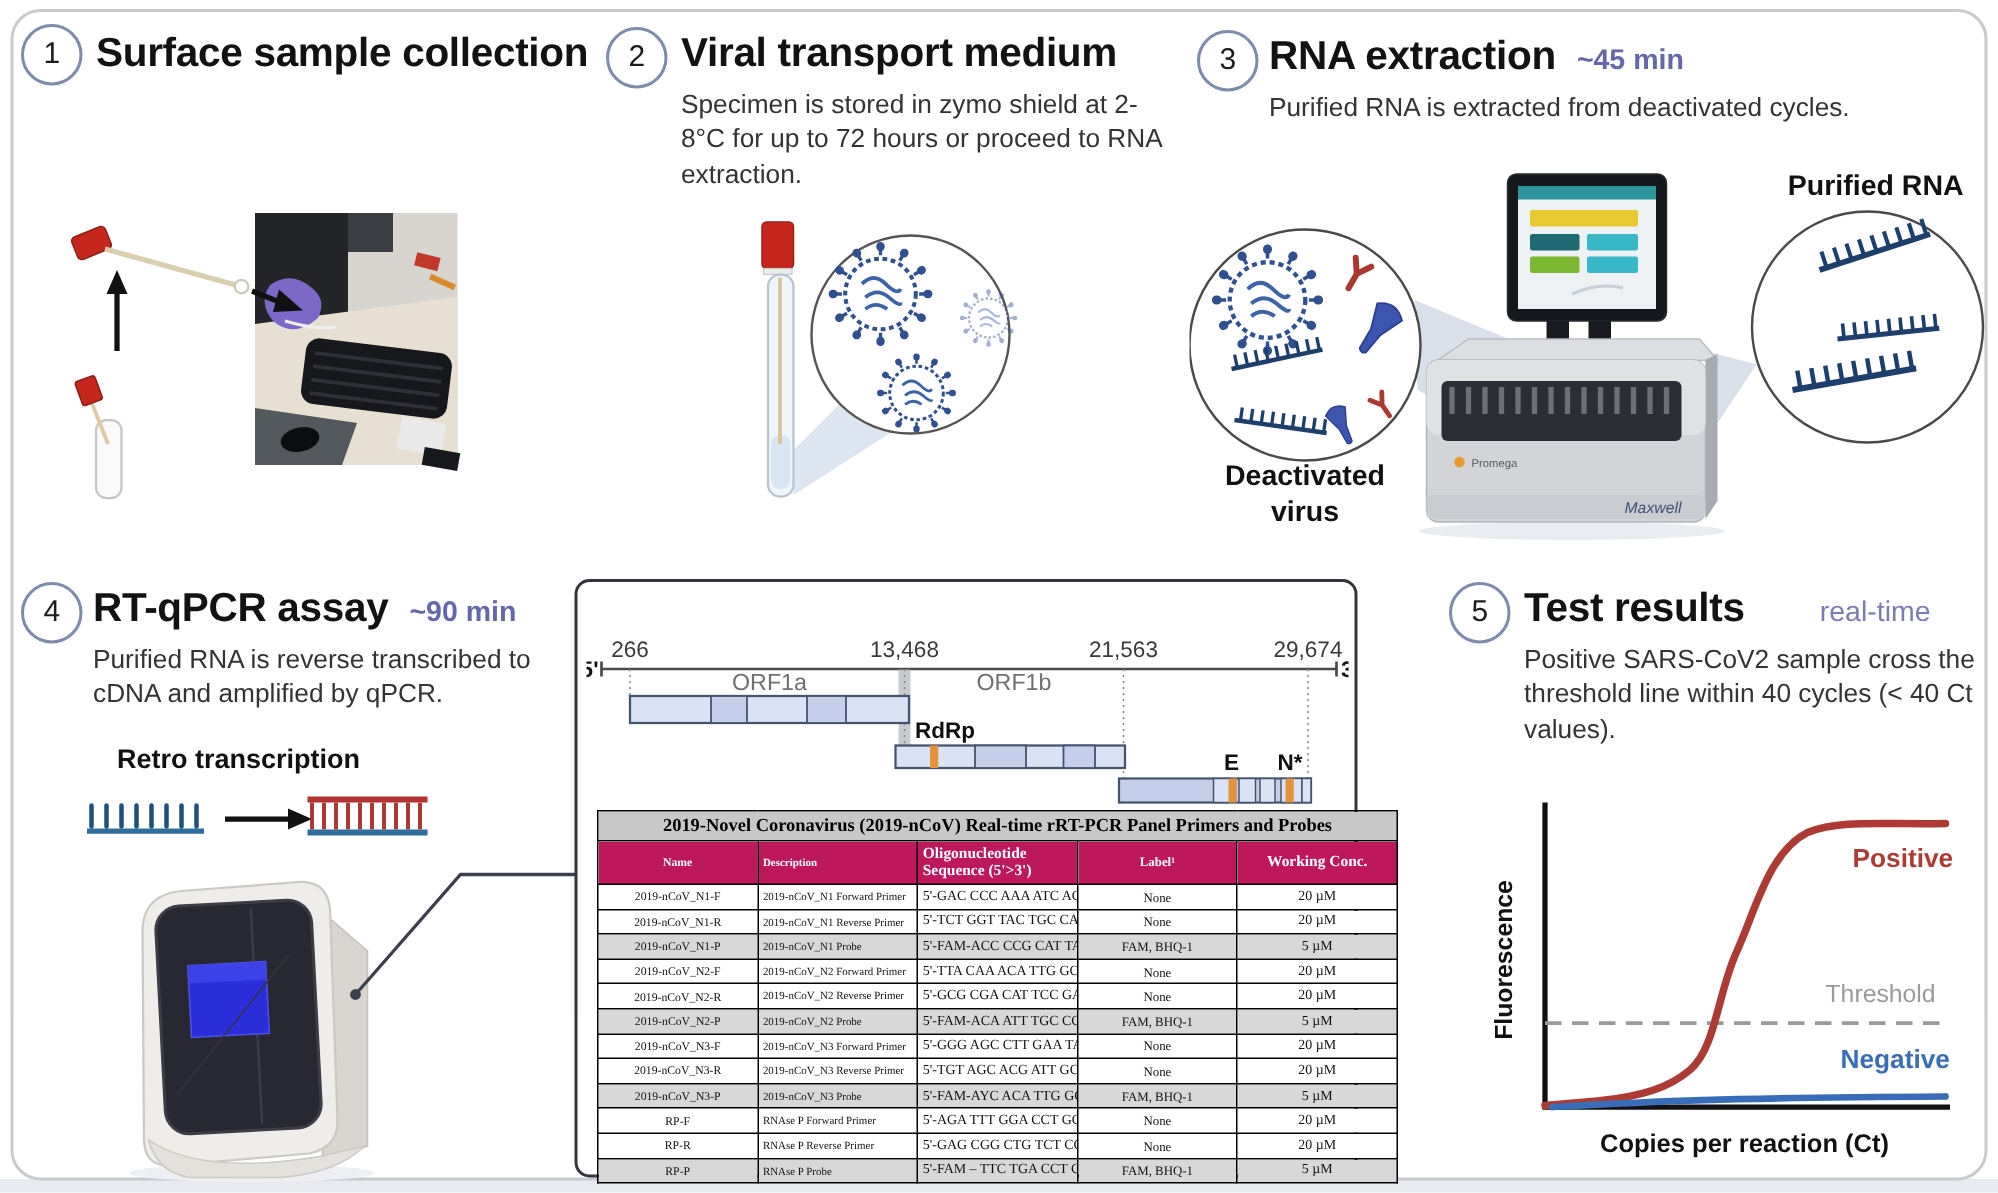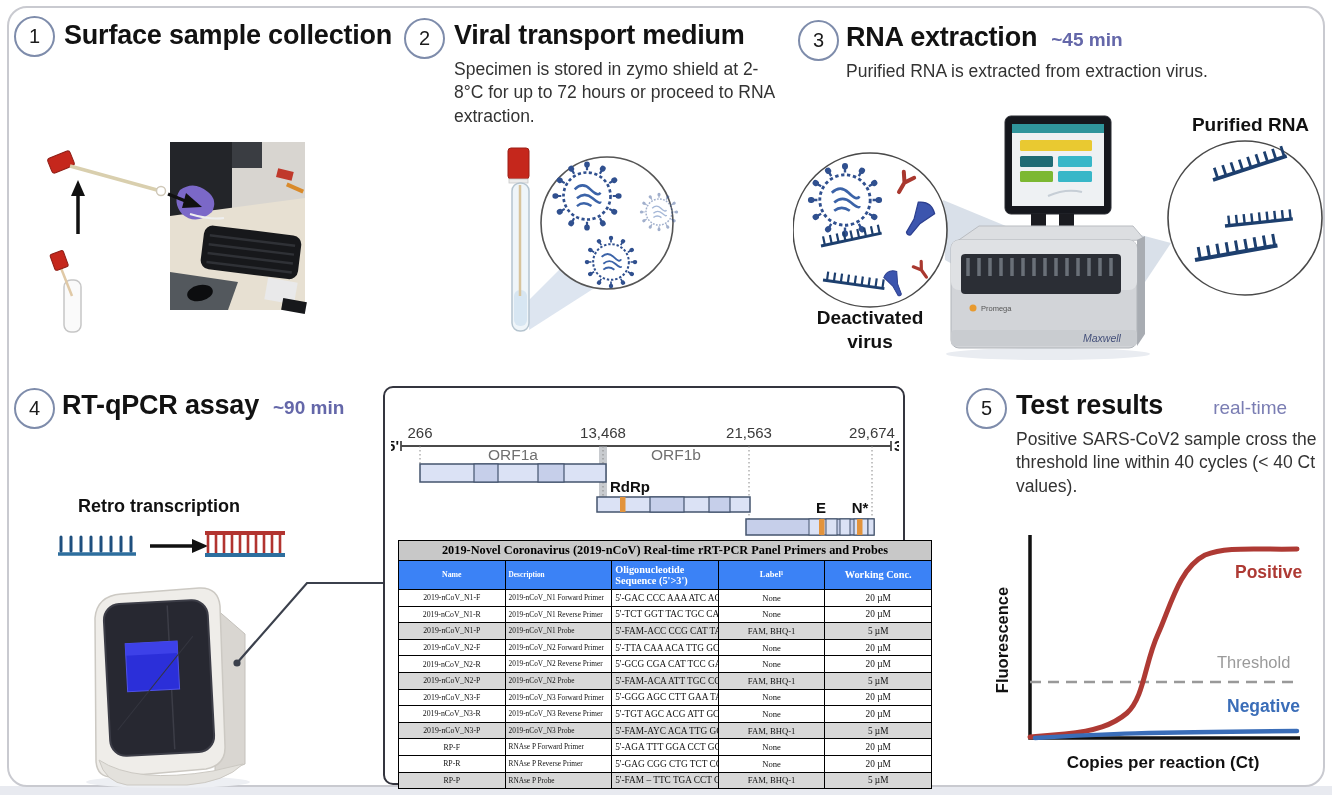--- a/index.html
+++ b/index.html
@@ -18,21 +18,21 @@
   .step-desc{position:absolute;font-size:17.5px;color:#333;line-height:1.33;z-index:5;}
   .big-label{position:absolute;font-weight:700;font-size:19px;color:#111;text-align:center;line-height:1.25;z-index:6;}
   .retro-label{position:absolute;font-weight:700;font-size:18px;color:#111;z-index:5;}
   .center-panel{position:absolute;left:383px;top:386px;width:522px;height:399px;
                 border:2px solid #34353f;border-radius:10px;background:#fff;box-sizing:border-box;z-index:4;}
   
   .primer-table{position:absolute;left:13px;top:152px;width:534px;border-collapse:collapse;
                 font-family:"Liberation Serif","DejaVu Serif",serif;table-layout:fixed;}
   .primer-table th,.primer-table td{border:1px solid #000;padding:0 3px;overflow:hidden;white-space:nowrap;}
   .primer-table .title-row th{background:#c8c8c8;color:#000;font-size:12.3px;font-weight:700;height:19px;white-space:nowrap;}
-  .primer-table .head-row th{background:#3b82f6;color:#fff;font-size:10.3px;font-weight:700;height:28px;line-height:1.1;white-space:normal;}
+  .primer-table .head-row th{background:#be185d;color:#fff;font-size:10.3px;font-weight:700;height:28px;line-height:1.1;white-space:normal;}
   .primer-table td{height:15.6px;font-size:9.3px;color:#111;background:#fff;}
   .primer-table tr.shaded td{background:#d8d8d8;}
   .c-name{width:62px;text-align:center;font-size:7.8px !important;}
   .c-desc{width:66px;text-align:left;font-size:7.3px !important;line-height:1.05;white-space:normal !important;}
   .c-seq{width:227px;text-align:left;font-size:9.3px;}
   .c-label{width:56px;text-align:center;font-size:8.6px !important;}
   .c-conc{width:46px;text-align:center;font-size:9.6px;}
   svg{display:block;}
   svg text{font-family:"Liberation Sans","DejaVu Sans",sans-serif;}
 </style>
@@ -130,21 +130,21 @@
     <use href="#virus" transform="translate(184,74) scale(0.62)" opacity="0.45"></use>
   </svg>
 
   <div class="step-circle" style="left:798px;top:20px;">
       <span>3</span>
     </div>
   <div class="step-head" style="left:846px;top:22px;">
     <span class="step-title">RNA extraction</span>
     <span class="step-time">~45 min</span>
   </div>
-  <div class="step-desc" style="left:846px;top:60px;width:440px;">Purified RNA is extracted from extraction virus.</div>
+  <div class="step-desc" style="left:846px;top:60px;width:440px;">Purified RNA is extracted from deactivated cycles.</div>
 
   <div class="big-label" style="left:1178px;top:113px;width:145px;">Purified RNA</div>
   <div class="big-label" style="left:800px;top:306px;width:140px;">Deactivated virus</div>
 
   <svg class="abs" style="left:793px;top:108px;" width="545" height="255" viewBox="0 0 545 255">
     <polygon points="150,92 152,152 232,196 232,126" fill="#cfd8e4" opacity="0.8"></polygon>
     <polygon points="344,126 344,186 378,135" fill="#cfd8e4" opacity="0.8"></polygon>
 
     <g>
       <circle cx="77" cy="122" r="77" fill="#fff" stroke="#4a4a4a" stroke-width="1.6"></circle>
@@ -190,20 +190,21 @@
     </g>
   </svg>
 
   <div class="step-circle" style="left:14px;top:388px;">
       <span>4</span>
     </div>
   <div class="step-head" style="left:62px;top:390px;">
     <span class="step-title">RT-qPCR assay</span>
     <span class="step-time">~90 min</span>
   </div>
+  <div class="step-desc" style="left:62px;top:428px;width:300px;">Purified RNA is reverse transcribed to cDNA and amplified by qPCR.</div>
   <div class="retro-label" style="left:78px;top:496px;">Retro transcription</div>
 
   <svg class="abs" style="left:48px;top:518px;" width="270" height="50" viewBox="0 0 270 50">
     <g>
       <path d="M10,36 H88" stroke="#2d6e9e" stroke-width="3.5"></path>
       <path d="M13,33 V19 M23,33 V19 M33,33 V19 M43,33 V19 M53,33 V19 M63,33 V19 M73,33 V19 M83,33 V19" stroke="#1e4f7e" stroke-width="3" stroke-linecap="round"></path>
     </g>
     <g>
       <line x1="102" y1="28" x2="145" y2="28" stroke="#111" stroke-width="3.5"></line>
       <polygon points="144,21 160,28 144,35" fill="#111"></polygon>

